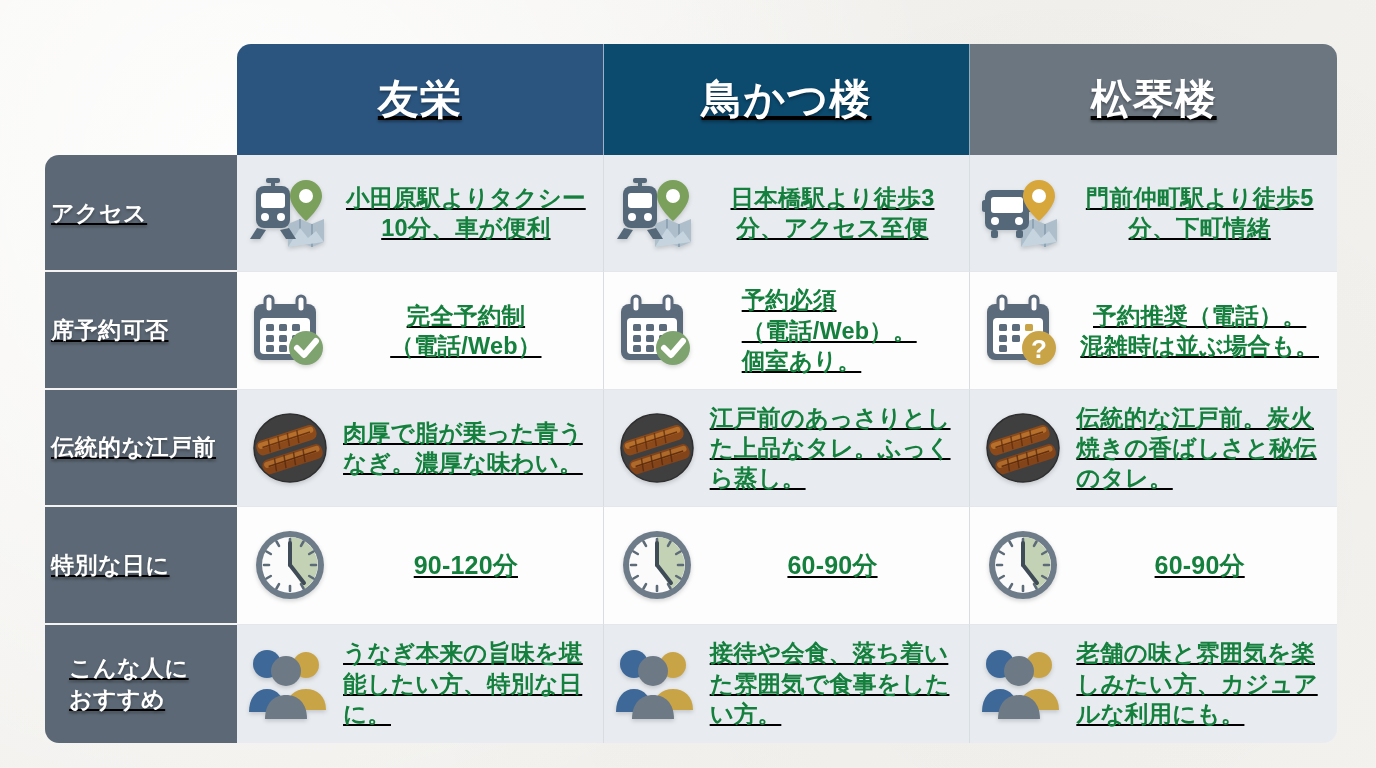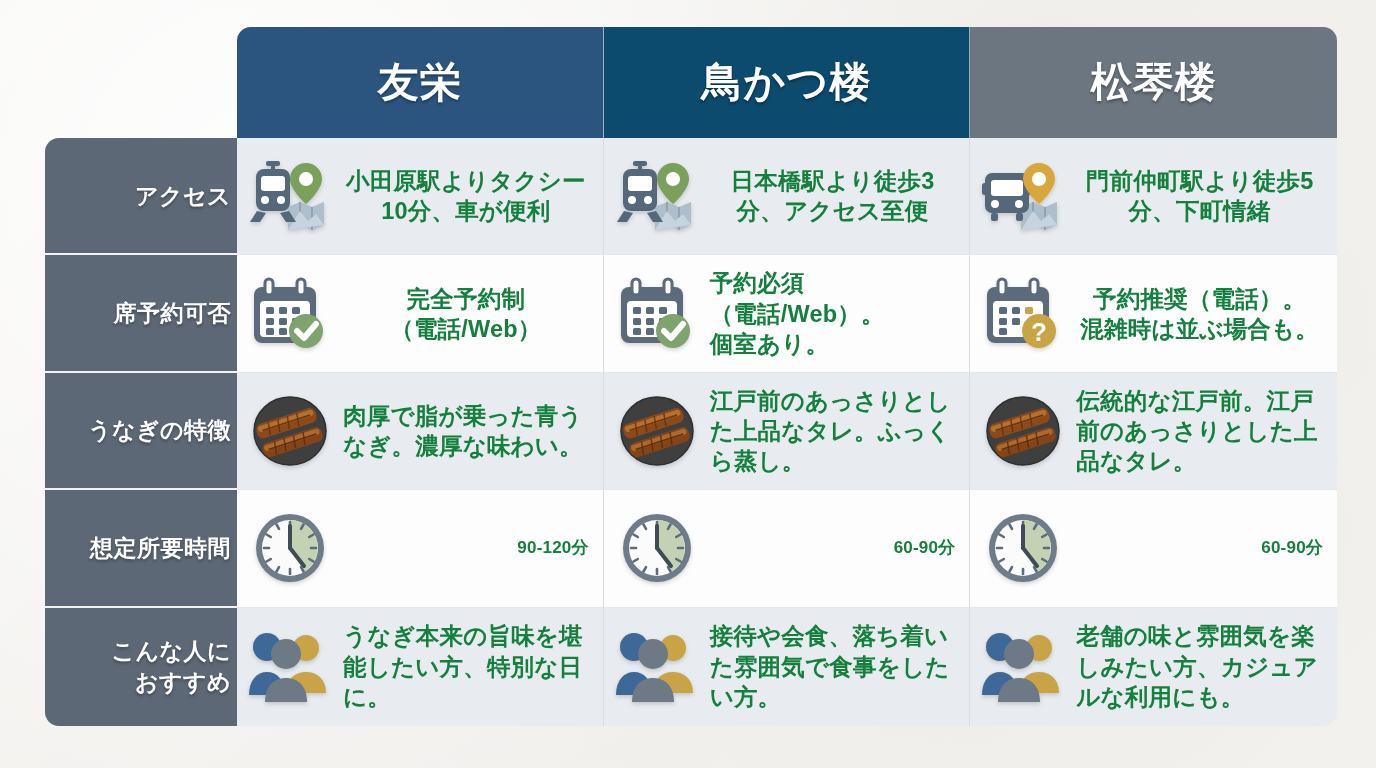--- a/index.html
+++ b/index.html
@@ -21,23 +21,24 @@
     background:
       radial-gradient(circle at 18% 22%, rgba(255,255,255,0.85) 0%, rgba(255,255,255,0) 55%),
       radial-gradient(circle at 78% 70%, rgba(0,0,0,0.022) 0%, rgba(0,0,0,0) 60%),
       linear-gradient(135deg, #f7f6f4 0%, #f1f0ed 50%, #f5f4f1 100%);
     pointer-events: none;
   }
 
   .table-wrap {
     position: absolute;
     left: 45px;
-    top: 27px;
+    top: 44px;
     width: 1292px;
     height: 698px;
+    text-decoration: underline;
   }
 
   table.compare {
     border-collapse: separate;
     border-spacing: 0;
     width: 1292px;
     table-layout: fixed;
   }
 
   
@@ -71,21 +72,21 @@
 
   
   tr.data-row { height: 117.4px; }
   tr.data-row.r5 { height: 118px; }
 
   td.row-label {
     background: #5c6875;
     color: #ffffff;
     font-size: 23px;
     font-weight: 700;
-    text-align: right;
+    text-align: left;
     vertical-align: middle;
     line-height: 1.32;
     letter-spacing: 0.5px;
     text-shadow: 0 2px 3px rgba(0,0,0,0.3);
     border-bottom: 2px solid #f4f3f1;
     padding: 0 6px;
   }
   tr.data-row:first-of-type td.row-label { border-top-left-radius: 14px; }
   tr.data-row:last-of-type td.row-label {
     border-bottom: none;
@@ -123,21 +124,21 @@
   .cell-text {
     flex: 1 1 auto;
     font-size: 23.5px;
     font-weight: 700;
     color: #15803d;
     line-height: 1.28;
     letter-spacing: 0.2px;
   }
   .cell-text.center { text-align: center; }
   .cell-text.left   { text-align: left; }
-  .cell-text.big    { font-size: 17px; text-align: right; }
+  .cell-text.big    { font-size: 25px; text-align: center; }
 
   .shadow-soft { filter: drop-shadow(0 2px 2px rgba(0,0,0,0.17)); }
 </style>
 </head>
 <body>
 
 <div class="paper-texture"></div>
 
 <div class="table-wrap">
   <table class="compare">
@@ -280,21 +281,21 @@
                   <rect x="16" y="41" width="8" height="7" rx="1.5"></rect>
                   <rect x="29" y="41" width="8" height="7" rx="1.5"></rect>
                   <rect x="42" y="41" width="8" height="7" rx="1.5"></rect>
                   <rect x="16" y="51" width="8" height="7" rx="1.5"></rect>
                   <rect x="29" y="51" width="8" height="7" rx="1.5"></rect>
                 </g>
                 <circle cx="56" cy="54" r="17" fill="#7fa36f"></circle>
                 <path d="M47 54 L54 61 L66 47" stroke="#ffffff" stroke-width="6" fill="none" stroke-linecap="round" stroke-linejoin="round"></path>
               </svg>
             </span>
-            <span class="cell-text left" style="white-space: pre-line;">予約必須
+            <span class="cell-text left" style="white-space: pre-line; margin-left: 32px;">予約必須
 （電話/Web）。
 個室あり。</span>
           </div>
         </td>
 
         <td class="cell last-col">
           <div class="cell-inner">
             <span class="icon-slot">
               <svg width="80" height="74" viewBox="0 0 80 74" class="shadow-soft">
                 <rect x="4" y="10" width="62" height="56" rx="8" fill="#5c6b7c"></rect>
@@ -313,21 +314,21 @@
                 <text x="56" y="64" text-anchor="middle" font-family="Liberation Sans, sans-serif" font-size="26" font-weight="700" fill="#ffffff">?</text>
               </svg>
             </span>
             <span class="cell-text center" style="white-space: pre-line; text-align: center;">予約推奨（電話）。
 混雑時は並ぶ場合も。</span>
           </div>
         </td>
       </tr>
 
       <tr class="data-row shade r3">
-        <td class="row-label">うなぎの特徴</td>
+        <td class="row-label">伝統的な江戸前</td>
 
         <td class="cell">
           <div class="cell-inner">
             <span class="icon-slot">
               <svg width="84" height="80" viewBox="0 0 84 80" class="shadow-soft">
                 <ellipse cx="42" cy="40" rx="36" ry="34" fill="#3f3f40"></ellipse>
                 <g transform="rotate(-18 42 40)">
                   <rect x="10" y="24" width="62" height="15" rx="6" fill="#8c4a1b"></rect>
                   <rect x="12" y="26" width="58" height="6" rx="3" fill="#b6702c"></rect>
                   <path d="M16 31 L66 31" stroke="#6d3512" stroke-width="1.6"></path>
@@ -377,27 +378,27 @@
                   <path d="M16 31 L66 31" stroke="#6d3512" stroke-width="1.6"></path>
                   <path d="M24 25 L22 38 M34 25 L32 38 M44 25 L42 38 M54 25 L52 38" stroke="#5d2c0e" stroke-width="1.5" opacity="0.75"></path>
                   <rect x="10" y="44" width="62" height="15" rx="6" fill="#84441a"></rect>
                   <rect x="12" y="46" width="58" height="6" rx="3" fill="#ad6a2a"></rect>
                   <path d="M16 51 L66 51" stroke="#632f10" stroke-width="1.6"></path>
                   <path d="M24 45 L22 58 M34 45 L32 58 M44 45 L42 58 M54 45 L52 58" stroke="#54280d" stroke-width="1.5" opacity="0.75"></path>
                 </g>
                 <ellipse cx="42" cy="40" rx="36" ry="34" fill="none" stroke="#2e2e2f" stroke-width="1.5"></ellipse>
               </svg>
             </span>
-            <span class="cell-text left">伝統的な江戸前。江戸前のあっさりとした上品なタレ。</span>
+            <span class="cell-text left">伝統的な江戸前。炭火焼きの香ばしさと秘伝のタレ。</span>
           </div>
         </td>
       </tr>
 
       <tr class="data-row plain r4">
-        <td class="row-label">想定所要時間</td>
+        <td class="row-label">特別な日に</td>
 
         <td class="cell">
           <div class="cell-inner">
             <span class="icon-slot">
               <svg width="80" height="80" viewBox="0 0 80 80" class="shadow-soft">
                 <circle cx="40" cy="40" r="34" fill="#6e7c8a"></circle>
                 <circle cx="40" cy="40" r="28" fill="#fbfbfb"></circle>
                 <path d="M40 40 L40 12 A28 28 0 0 1 54 64 Z" fill="#c3d2b4"></path>
                 <g stroke="#5d6b78" stroke-width="2.6" stroke-linecap="round">
                   <path d="M40 14 L40 19"></path>

